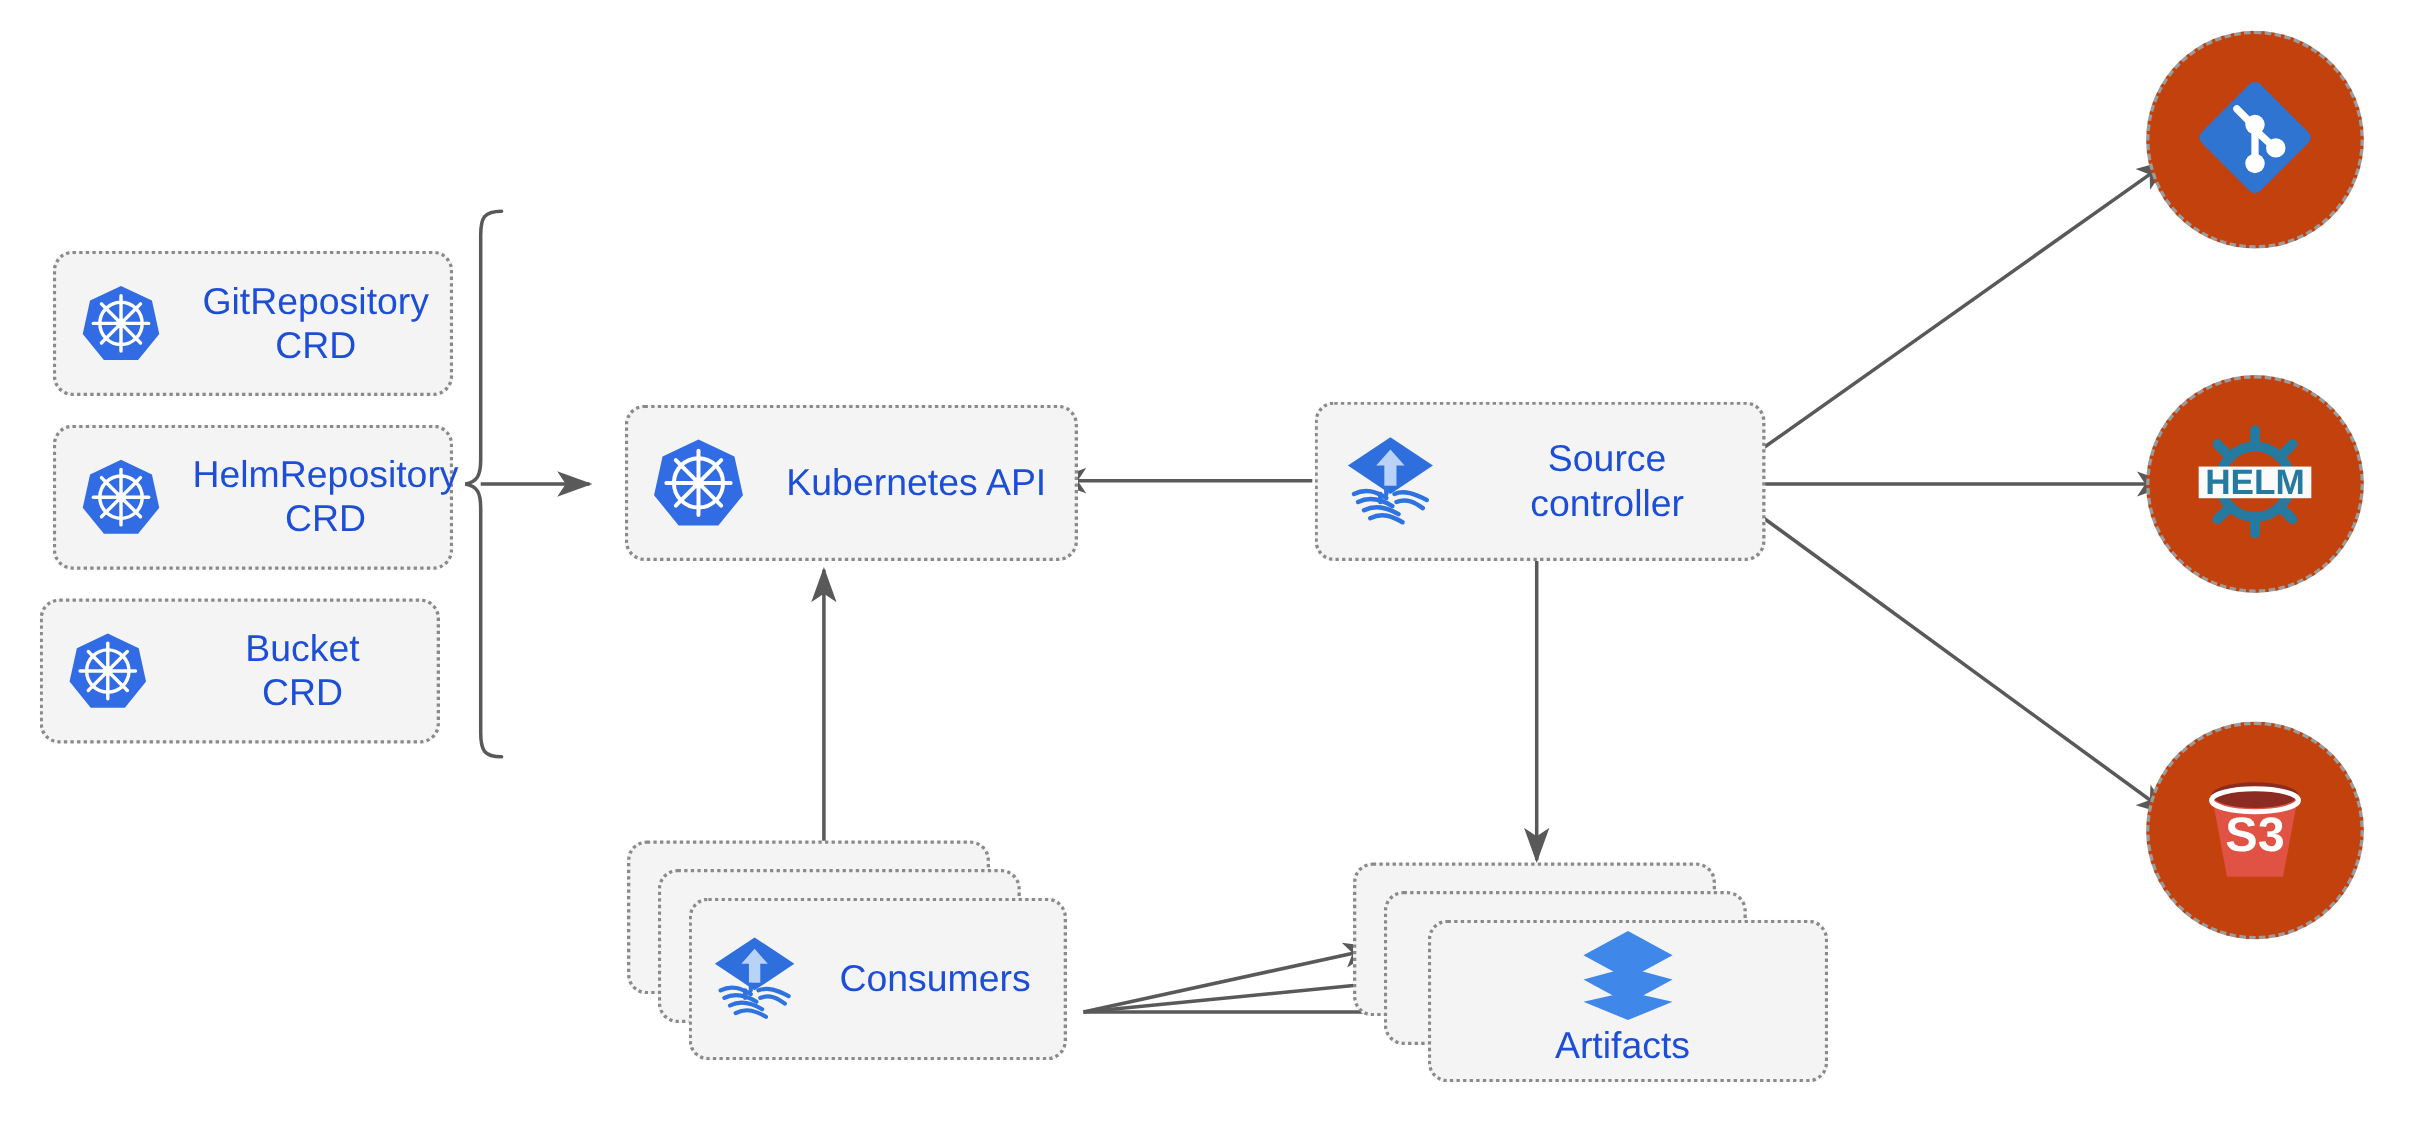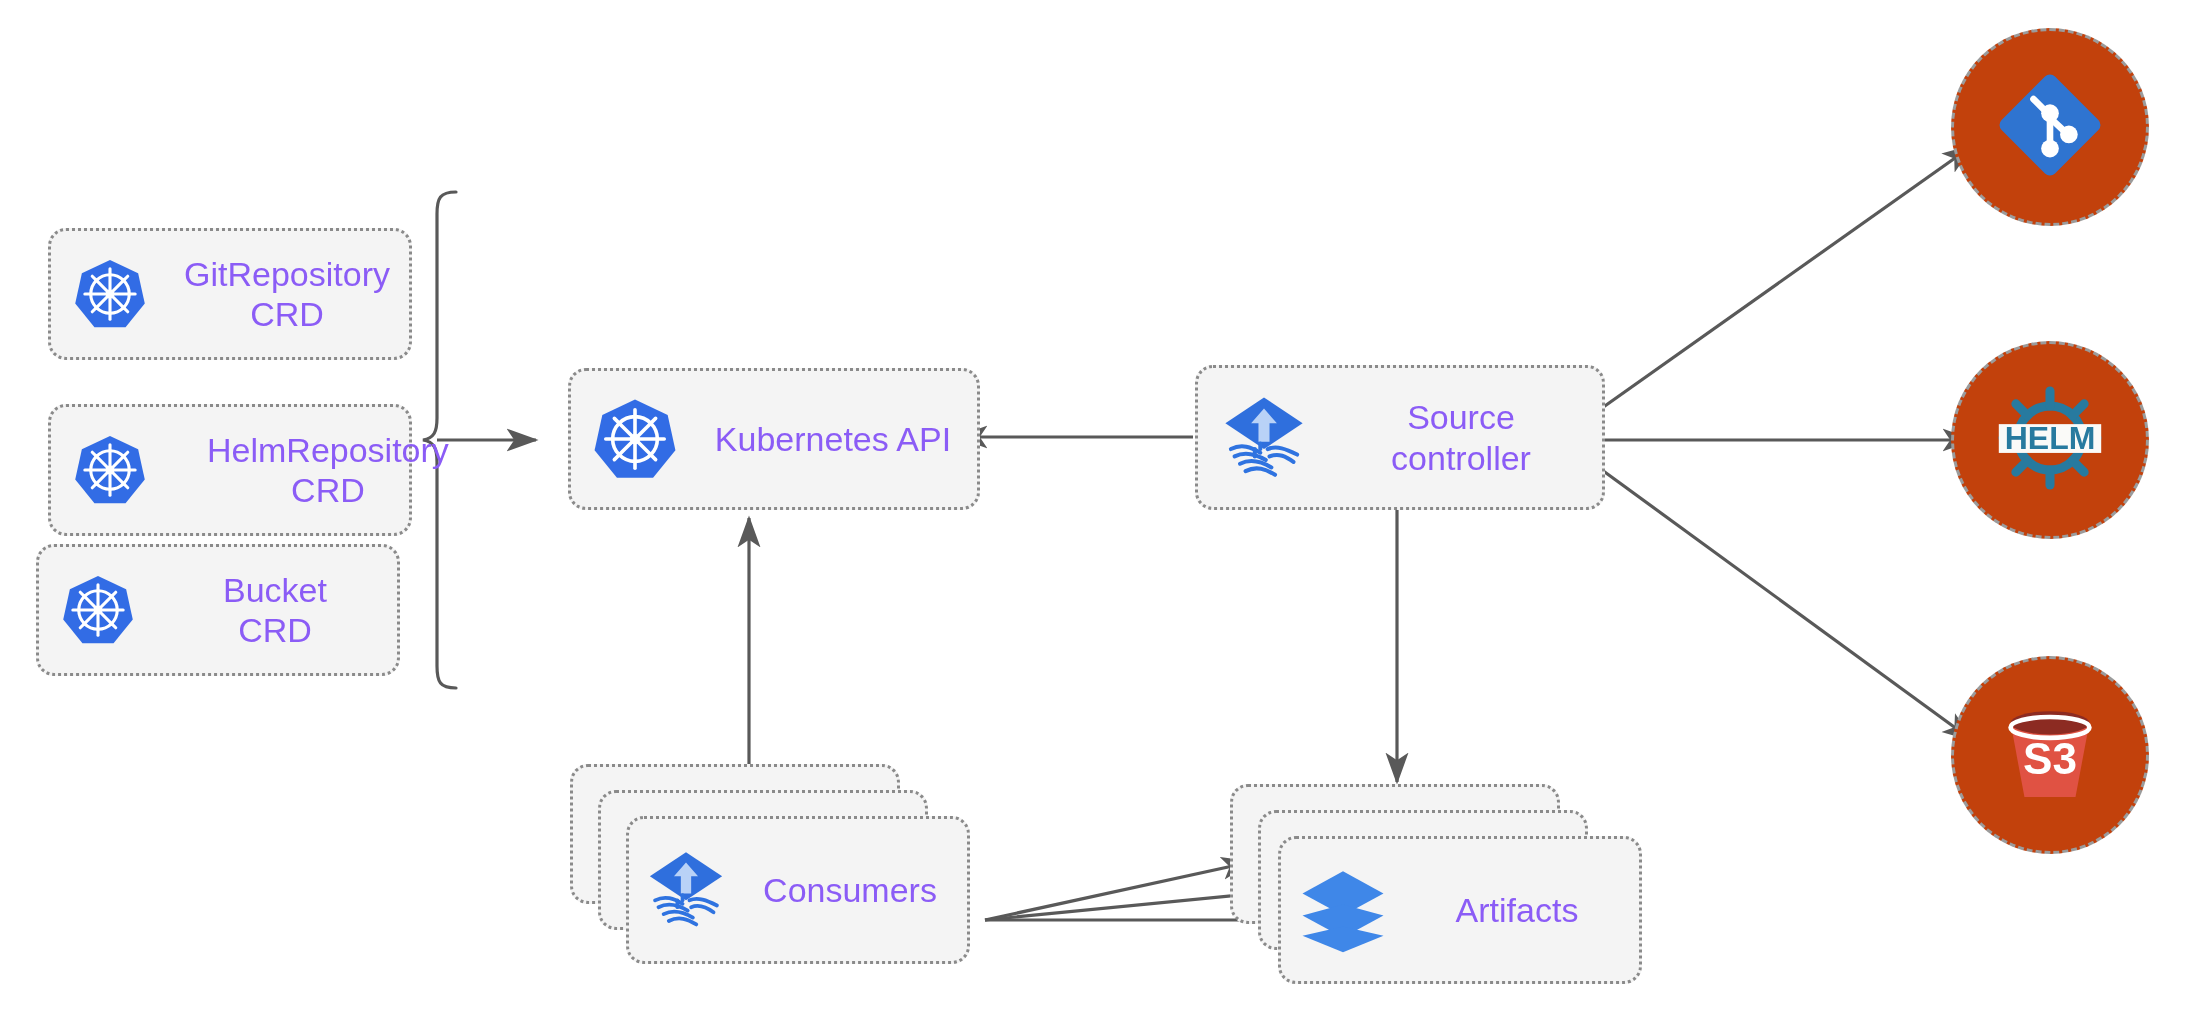--- a/index.html
+++ b/index.html
@@ -28,21 +28,21 @@
     position: absolute;
     box-sizing: border-box;
     background: #f4f4f4;
     border: 3px dotted #8a8a8a;
     border-radius: 18px;
     display: flex;
     align-items: center;
   }
   .node-label {
     font-size: 34px;
-    color: #8b5cf6;
+    color: #1d4ed8;
     line-height: 1.18;
     text-align: center;
     white-space: pre-line;
     flex: 1 1 auto;
     padding-right: 10px;
   }
   .crd-node .node-label {
     padding-left: 6px;
   }
   .icon-slot {
@@ -135,21 +135,21 @@
           <line x1="50" y1="50" x2="69" y2="31"></line>
           <line x1="50" y1="50" x2="31" y2="69"></line>
         </g>
         <circle cx="50" cy="50" r="6" fill="#ffffff"></circle>
       </svg>
     </span>
     <span class="node-label">GitRepository
 CRD</span>
   </div>
 
-  <div class="node crd-node" style="left:48px; top:404px; width:364px; height:132px;gap:32px;">
+  <div class="node crd-node" style="left:48px; top:386px; width:364px; height:132px;">
     <span class="icon-slot" style="width:118px;">
       <svg width="74" height="74" viewBox="0 0 100 100" xmlns="http://www.w3.org/2000/svg">
         <path d="M50 4 L88 22 L97 63 L71 95 L29 95 L3 63 L12 22 Z" fill="#326ce5"></path>
         <g stroke="#ffffff" stroke-width="4.2" fill="none" stroke-linecap="round">
           <circle cx="50" cy="50" r="26"></circle>
           <line x1="50" y1="16" x2="50" y2="24"></line>
           <line x1="50" y1="76" x2="50" y2="84"></line>
           <line x1="16" y1="50" x2="24" y2="50"></line>
           <line x1="76" y1="50" x2="84" y2="50"></line>
           <line x1="26" y1="26" x2="32" y2="32"></line>
@@ -272,21 +272,21 @@
           </g>
         </svg>
       </span>
       <span class="node-label">Consumers</span>
     </div>
   </div>
 
   <div class="stack-wrap" style="left:1230px; top:784px; width:420px; height:200px;">
     <div class="layer" style="left:0px; top:0px; width:330px; height:140px;"></div>
     <div class="layer" style="left:28px; top:26px; width:330px; height:140px;"></div>
-    <div class="layer front" style="left:48px; top:52px; width:364px; height:148px;">
+    <div class="layer front" style="left:68px; top:52px; width:364px; height:148px;flex-direction:column;">
       <span class="icon-slot" style="width:124px;">
         <svg width="92" height="92" viewBox="0 0 100 100" xmlns="http://www.w3.org/2000/svg">
           <path d="M50 8 L94 32 L50 56 L6 32 Z" fill="#3f87e8"></path>
           <path d="M50 44 L94 56 L50 80 L6 56 Z" fill="#3f87e8"></path>
           <path d="M50 68 L94 78 L50 96 L6 78 Z" fill="#3f87e8"></path>
         </svg>
       </span>
       <span class="node-label">Artifacts</span>
     </div>
   </div>

